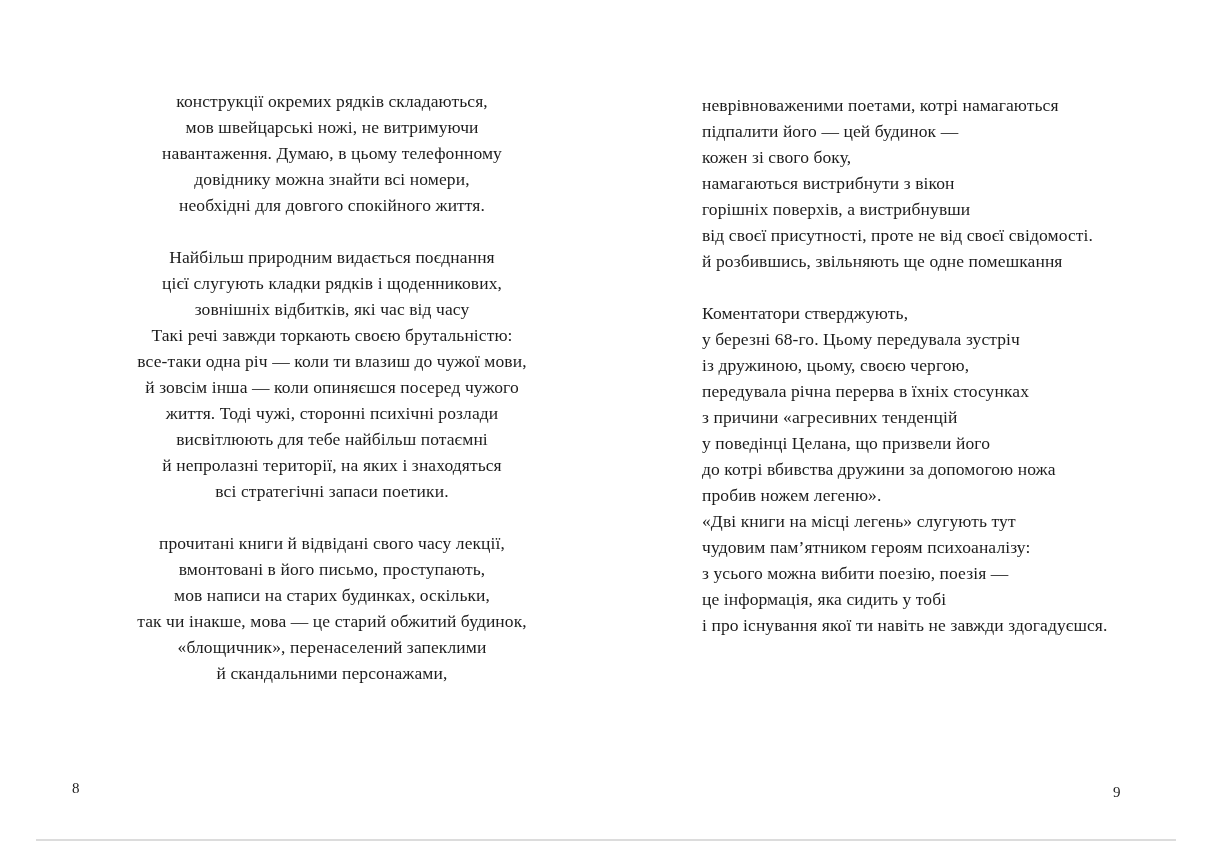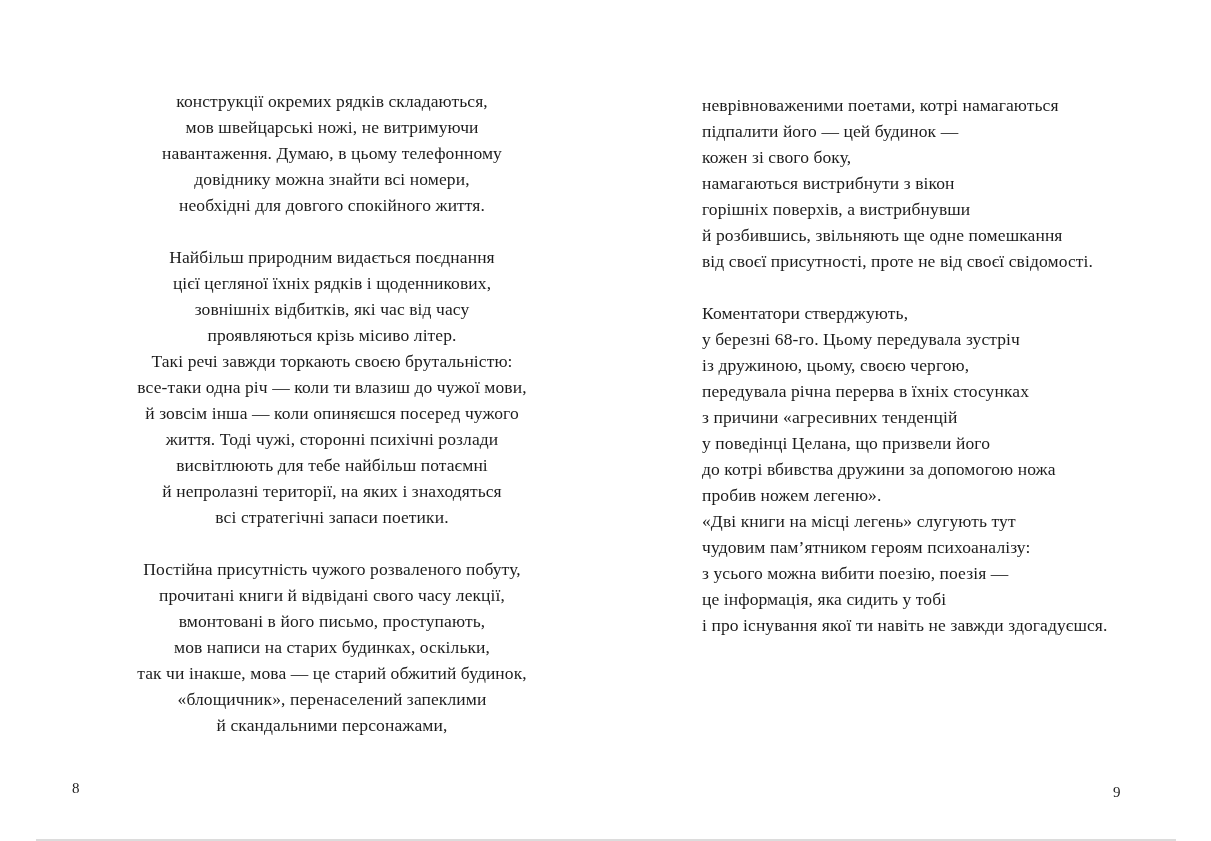--- a/index.html
+++ b/index.html
@@ -68,54 +68,52 @@
   <div class="text-block" id="left-text">
       <div class="paragraph">
         <div class="line">конструкції окремих рядків складаються,</div>
         <div class="line">мов швейцарські ножі, не витримуючи</div>
         <div class="line">навантаження. Думаю, в цьому телефонному</div>
         <div class="line">довіднику можна знайти всі номери,</div>
         <div class="line">необхідні для довгого спокійного життя.</div>
       </div>
       <div class="paragraph">
         <div class="line">Найбільш природним видається поєднання</div>
-        <div class="line">цієї цегляної їхніх рядків і щоденникових,</div>
+        <div class="line">цієї слугують кладки рядків і щоденникових,</div>
         <div class="line">зовнішніх відбитків, які час від часу</div>
-        <div class="line">проявляються крізь місиво літер.</div>
         <div class="line">Такі речі завжди торкають своєю брутальністю:</div>
         <div class="line">все-таки одна річ — коли ти влазиш до чужої мови,</div>
         <div class="line">й зовсім інша — коли опиняєшся посеред чужого</div>
         <div class="line">життя. Тоді чужі, сторонні психічні розлади</div>
         <div class="line">висвітлюють для тебе найбільш потаємні</div>
         <div class="line">й непролазні території, на яких і знаходяться</div>
         <div class="line">всі стратегічні запаси поетики.</div>
       </div>
       <div class="paragraph">
-        <div class="line">Постійна присутність чужого розваленого побуту,</div>
         <div class="line">прочитані книги й відвідані свого часу лекції,</div>
         <div class="line">вмонтовані в його письмо, проступають,</div>
         <div class="line">мов написи на старих будинках, оскільки,</div>
         <div class="line">так чи інакше, мова — це старий обжитий будинок,</div>
         <div class="line">«блощичник», перенаселений запеклими</div>
         <div class="line">й скандальними персонажами,</div>
       </div>
     </div>
   <div class="page-number">8</div>
 </div>
 
 <div class="page page-right">
   <div class="text-block" id="right-text">
       <div class="paragraph">
         <div class="line">неврівноваженими поетами, котрі намагаються</div>
         <div class="line">підпалити його — цей будинок —</div>
         <div class="line align-right">кожен зі свого боку,</div>
         <div class="line">намагаються вистрибнути з вікон</div>
         <div class="line">горішніх поверхів, а вистрибнувши</div>
+        <div class="line">від своєї присутності, проте не від своєї свідомості.</div>
         <div class="line">й розбившись, звільняють ще одне помешкання</div>
-        <div class="line">від своєї присутності, проте не від своєї свідомості.</div>
       </div>
       <div class="paragraph">
         <div class="line">Коментатори стверджують,</div>
         <div class="line">у березні 68-го. Цьому передувала зустріч</div>
         <div class="line">із дружиною, цьому, своєю чергою,</div>
         <div class="line">передувала річна перерва в їхніх стосунках</div>
         <div class="line">з причини «агресивних тенденцій</div>
         <div class="line">у поведінці Целана, що призвели його</div>
         <div class="line">до котрі вбивства дружини за допомогою ножа</div>
         <div class="line">пробив ножем легеню».</div>

